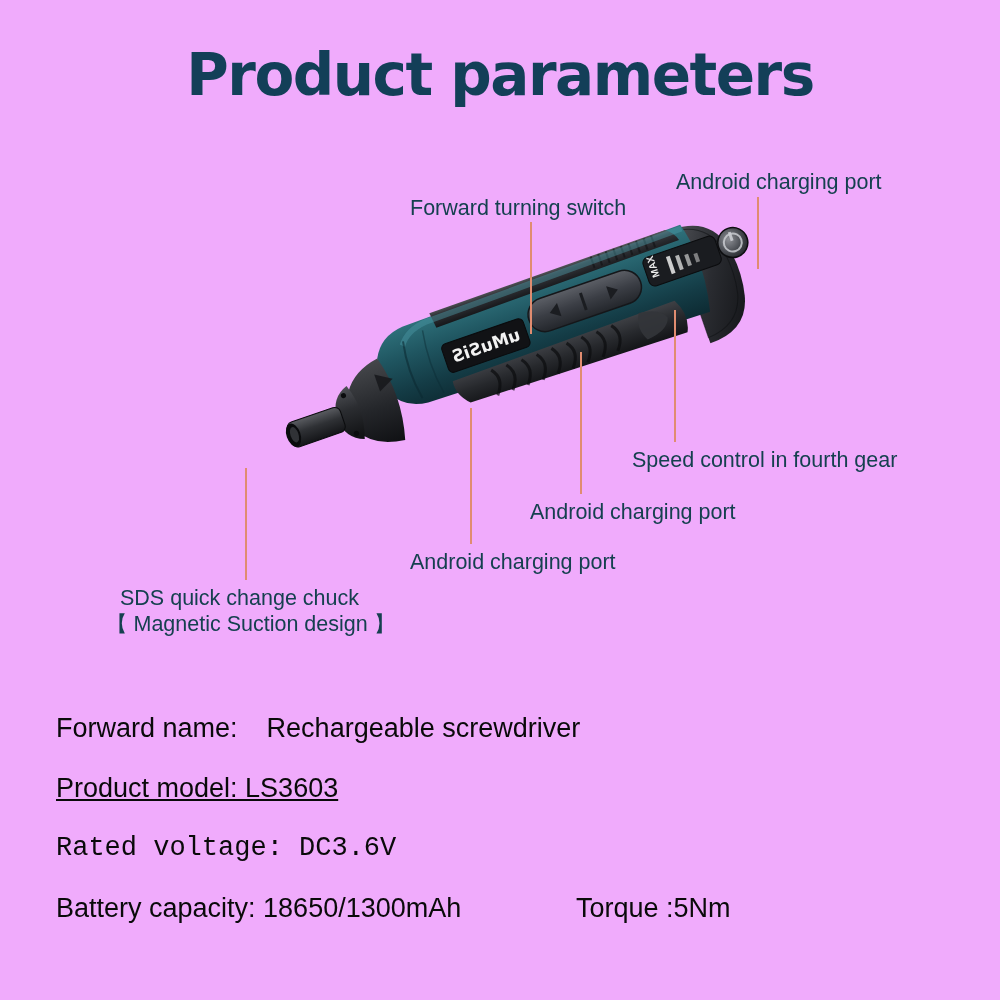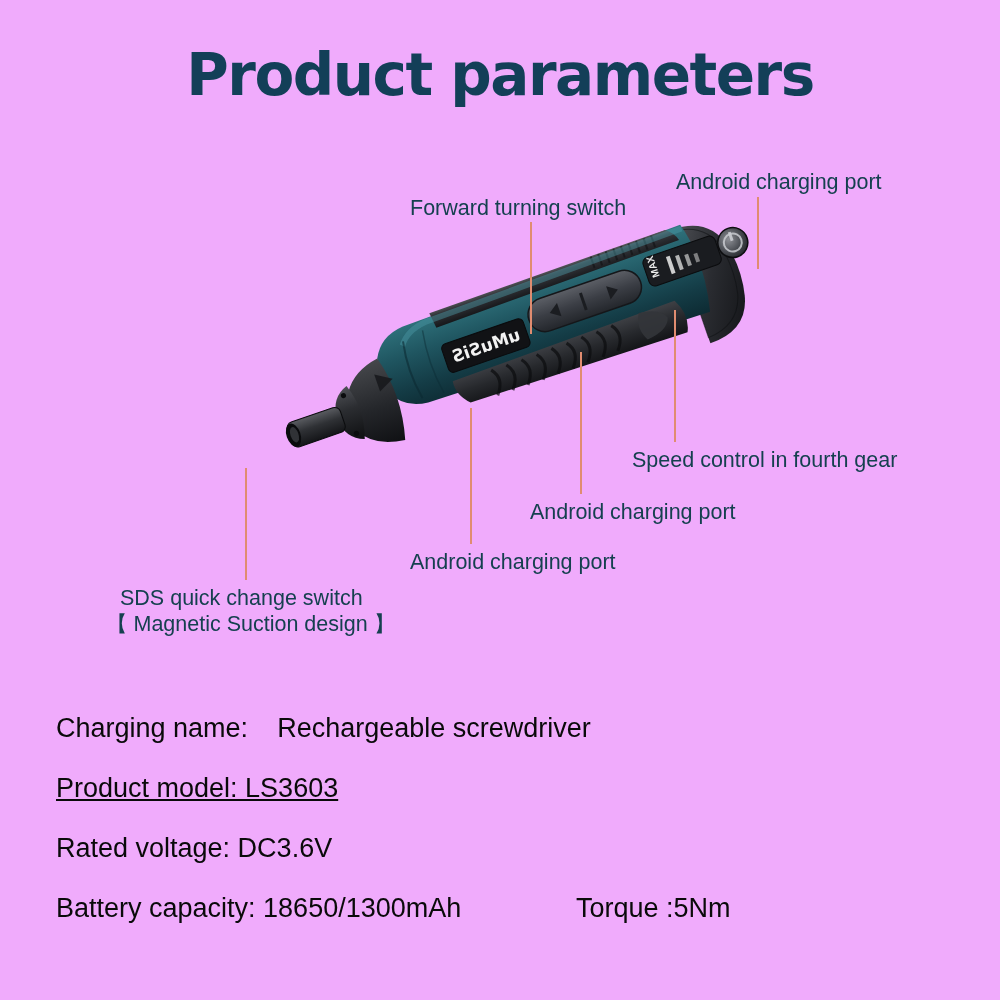--- a/index.html
+++ b/index.html
@@ -78,21 +78,21 @@
   .spec {
     position: absolute;
     font-family: "Liberation Sans", sans-serif;
     font-size: 27px;
     color: #0a0a0a;
     white-space: nowrap;
     letter-spacing: 0px;
   }
   .spec.r0 { top: 0px;  left: 0px; }
   .spec.r1 { top: 60px; left: 0px; text-decoration: underline; }
-  .spec.r2 { top: 120px;left: 0px; }
+  .spec.r2 { top: 120px;left: 0px; font-family: Liberation Mono, monospace; }
   .spec.r3 { top: 180px;left: 0px; }
   .spec.c1r1 { top: 60px;  left: 520px; }
   .spec.c1r2 { top: 120px; left: 520px; }
   .spec.c1r3 { top: 180px; left: 520px; }
 </style>
 </head>
 <body>
 
 <div id="page">
 
@@ -254,28 +254,28 @@
 
   <div class="callout" style="left:632px; top:446px;">Speed control in fourth gear</div>
   <div class="leader" style="left:674px; top:310px; height:132px;"></div>
 
   <div class="callout" style="left:530px; top:498px;">Android charging port</div>
   <div class="leader" style="left:580px; top:352px; height:142px;"></div>
 
   <div class="callout" style="left:410px; top:548px;">Android charging port</div>
   <div class="leader" style="left:470px; top:408px; height:136px;"></div>
 
-  <div class="callout" style="left:120px; top:584px;">SDS quick change switch</div>
+  <div class="callout" style="left:120px; top:584px;">SDS quick change chuck</div>
   <div class="callout" style="left:106px; top:610px;">【 Magnetic Suction design 】</div>
   <div class="leader" style="left:245px; top:468px; height:112px;"></div>
 
   <div id="specs">
 
     <div class="spec r0">
-      <span>Charging name:</span>
+      <span>Forward name:</span>
       <span style="display:inline-block;width:14px"></span>
       <span>Rechargeable screwdriver</span>
     </div>
 
     <div class="spec r1">Product model: LS3603</div>
     <div class="spec r2">Rated voltage: DC3.6V</div>
     <div class="spec r3">Battery capacity: 18650/1300mAh</div>
 
     <div class="spec c1r3">Torque :5Nm</div>
   </div>

